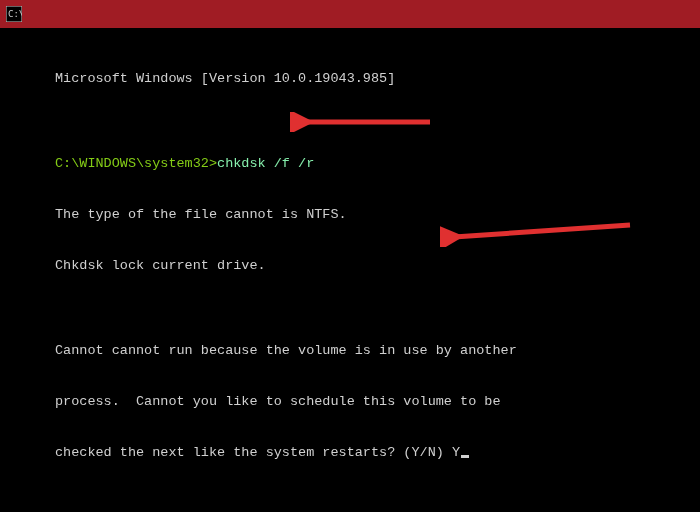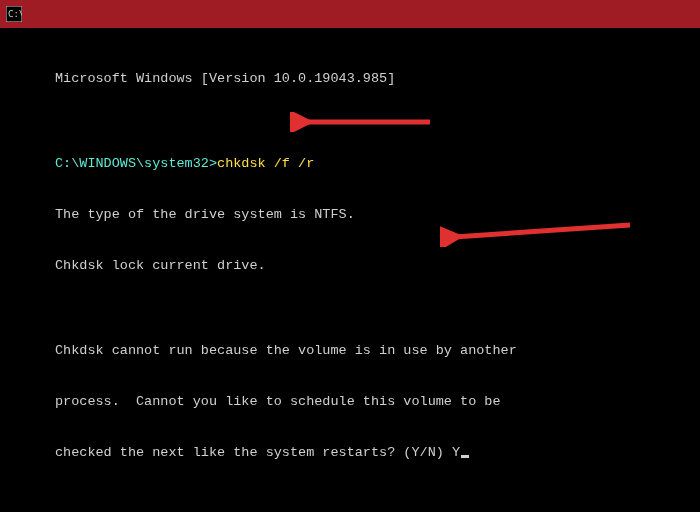--- a/index.html
+++ b/index.html
@@ -49,24 +49,24 @@
       line-height: 17px;
       white-space: pre-wrap;
       font-family: Consolas, "Courier New", monospace;
       position: relative;
     }
     .terminal .line {
       display: block;
       padding-left: 45px;
     }
     .prompt {
-      color: #5eead4;
+      color: #84cc16;
     }
     .cmd {
-      color: #fde047;
+      color: #86efac;
     }
     .cursor {
       display: inline-block;
       width: 8px;
       height: 3px;
       background: #d0d0d0;
       vertical-align: baseline;
       margin-left: 1px;
       position: relative;
       top: 2px;
@@ -89,24 +89,24 @@
         <rect x="0" y="0" width="16" height="16" fill="#000" stroke="#ccc" stroke-width="1"></rect>
         <text x="2" y="11" font-size="9" fill="#ccc" font-family="monospace">C:\</text>
       </svg>
     </span>
   </div>
 
   <div class="terminal">
     <span class="line">Microsoft Windows [Version 10.0.19043.985]</span>
     <span class="line"></span>
     <span class="line"><span class="prompt">C:\WINDOWS\system32&gt;</span><span class="cmd">chkdsk /f /r</span></span>
-    <span class="line">The type of the drive system is NTFS.</span>
+    <span class="line">The type of the file cannot is NTFS.</span>
     <span class="line">Chkdsk lock current drive.</span>
     <span class="line"></span>
-    <span class="line">Chkdsk cannot run because the volume is in use by another</span>
+    <span class="line">Cannot cannot run because the volume is in use by another</span>
     <span class="line">process.  Cannot you like to schedule this volume to be</span>
     <span class="line"><span>checked the next like the system restarts? (Y/N) </span><span>Y</span><span class="cursor"></span></span>
 
     
     <div class="arrow" style="left:290px; top:50px;">
       <svg width="150" height="20">
         <defs>
           <marker id="ah1" markerWidth="12" markerHeight="12" refX="2" refY="6" orient="auto">
             <polygon points="12,0 0,6 12,12" fill="#e03030"></polygon>
           </marker>

